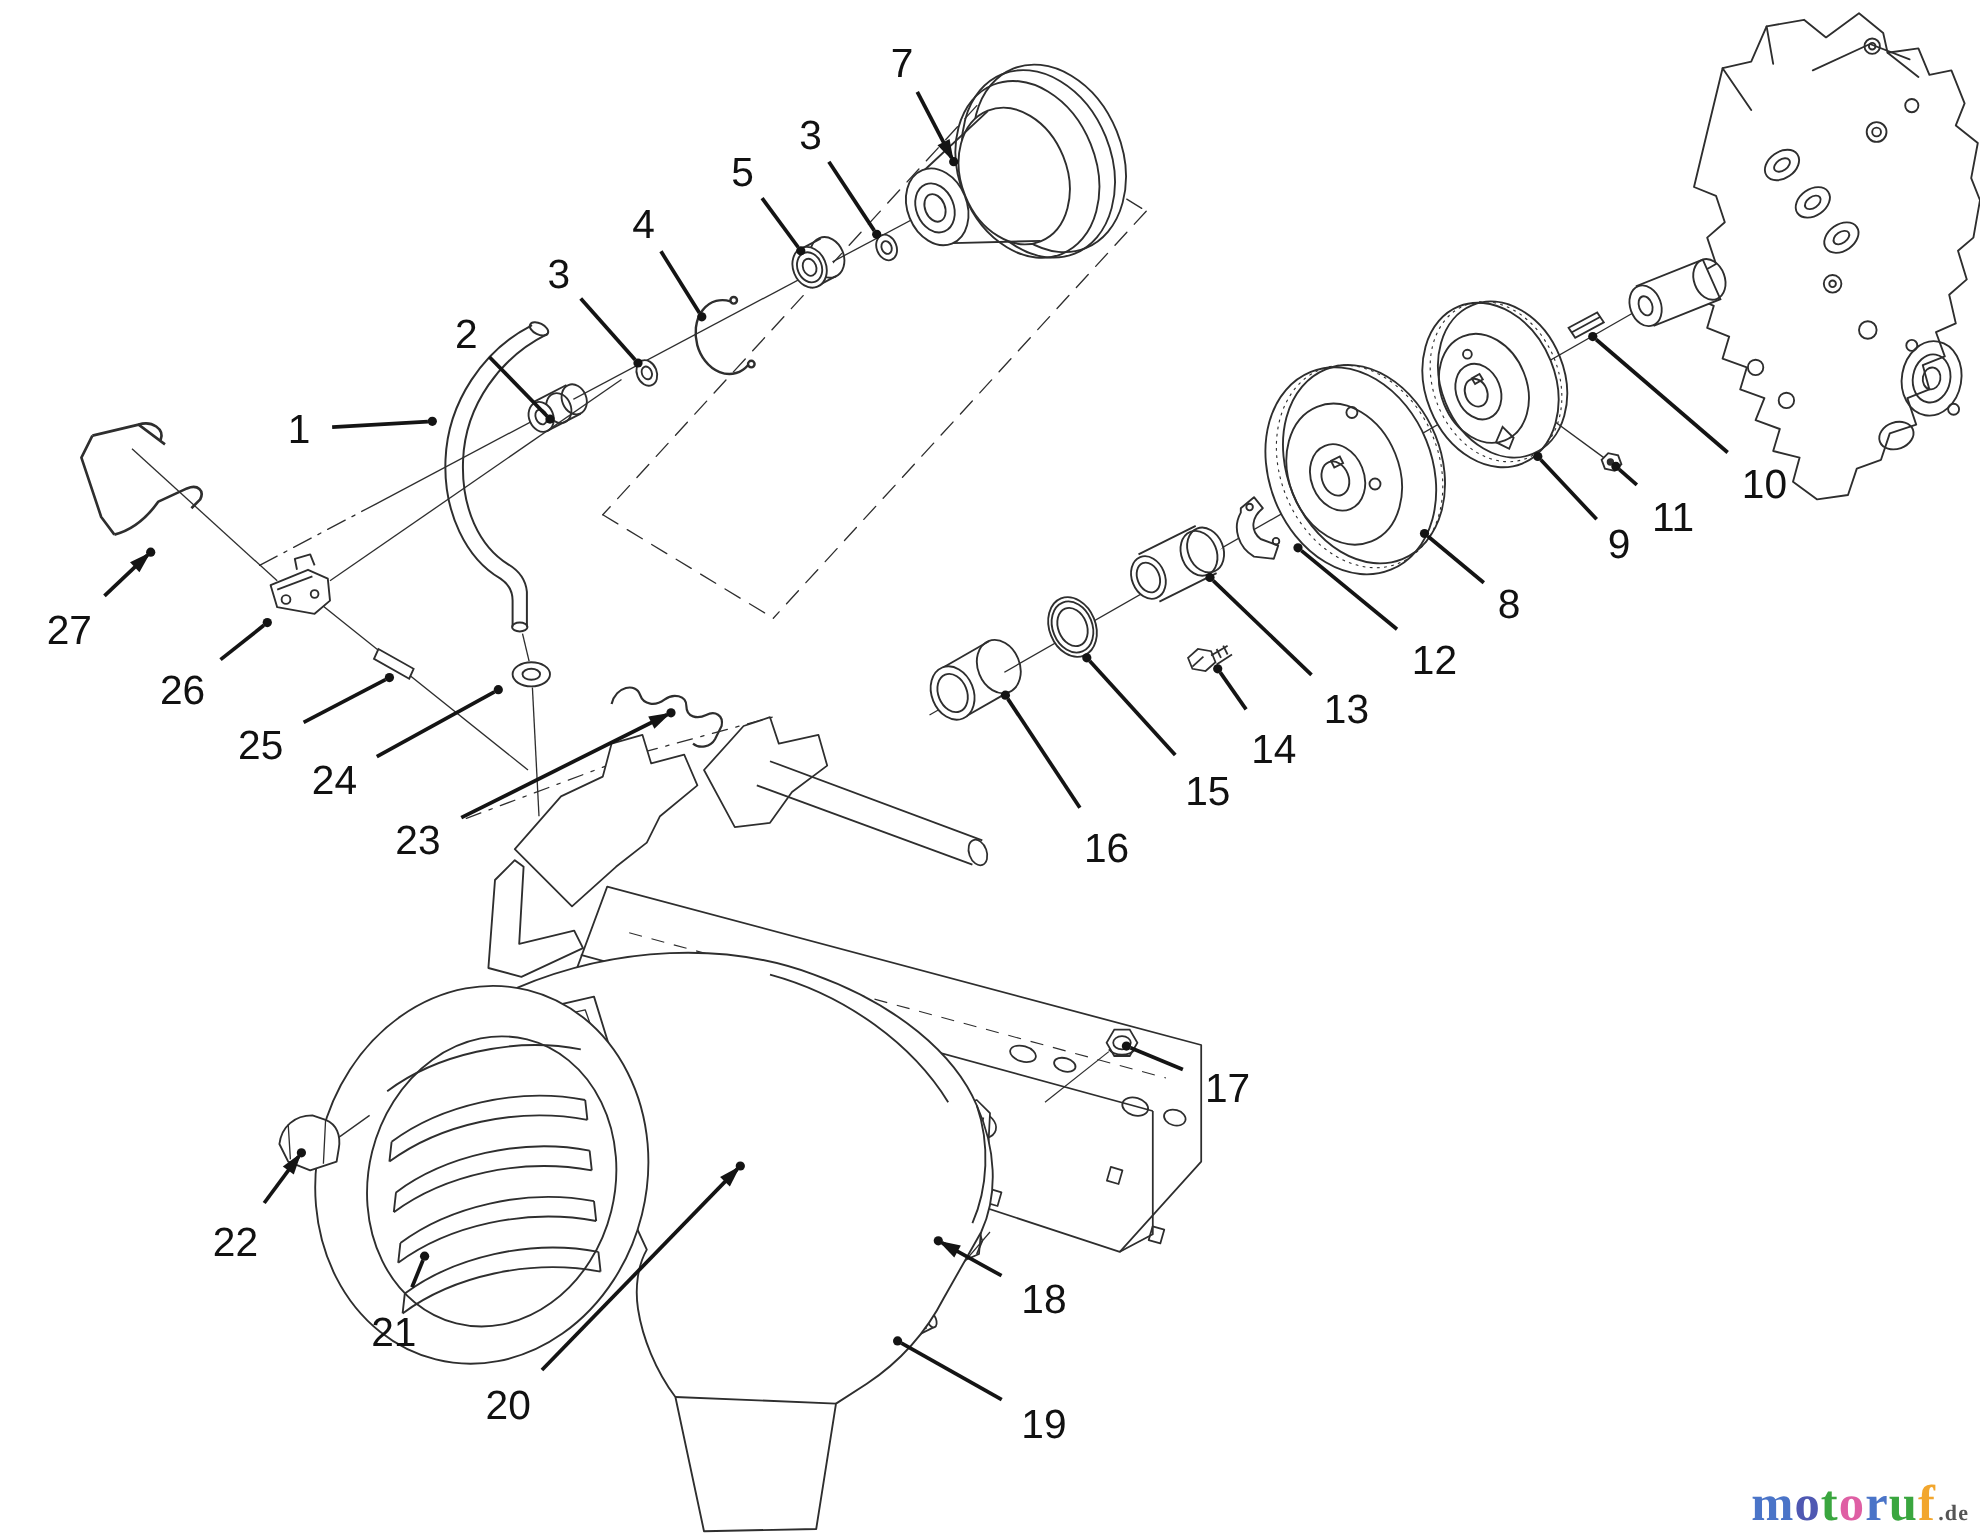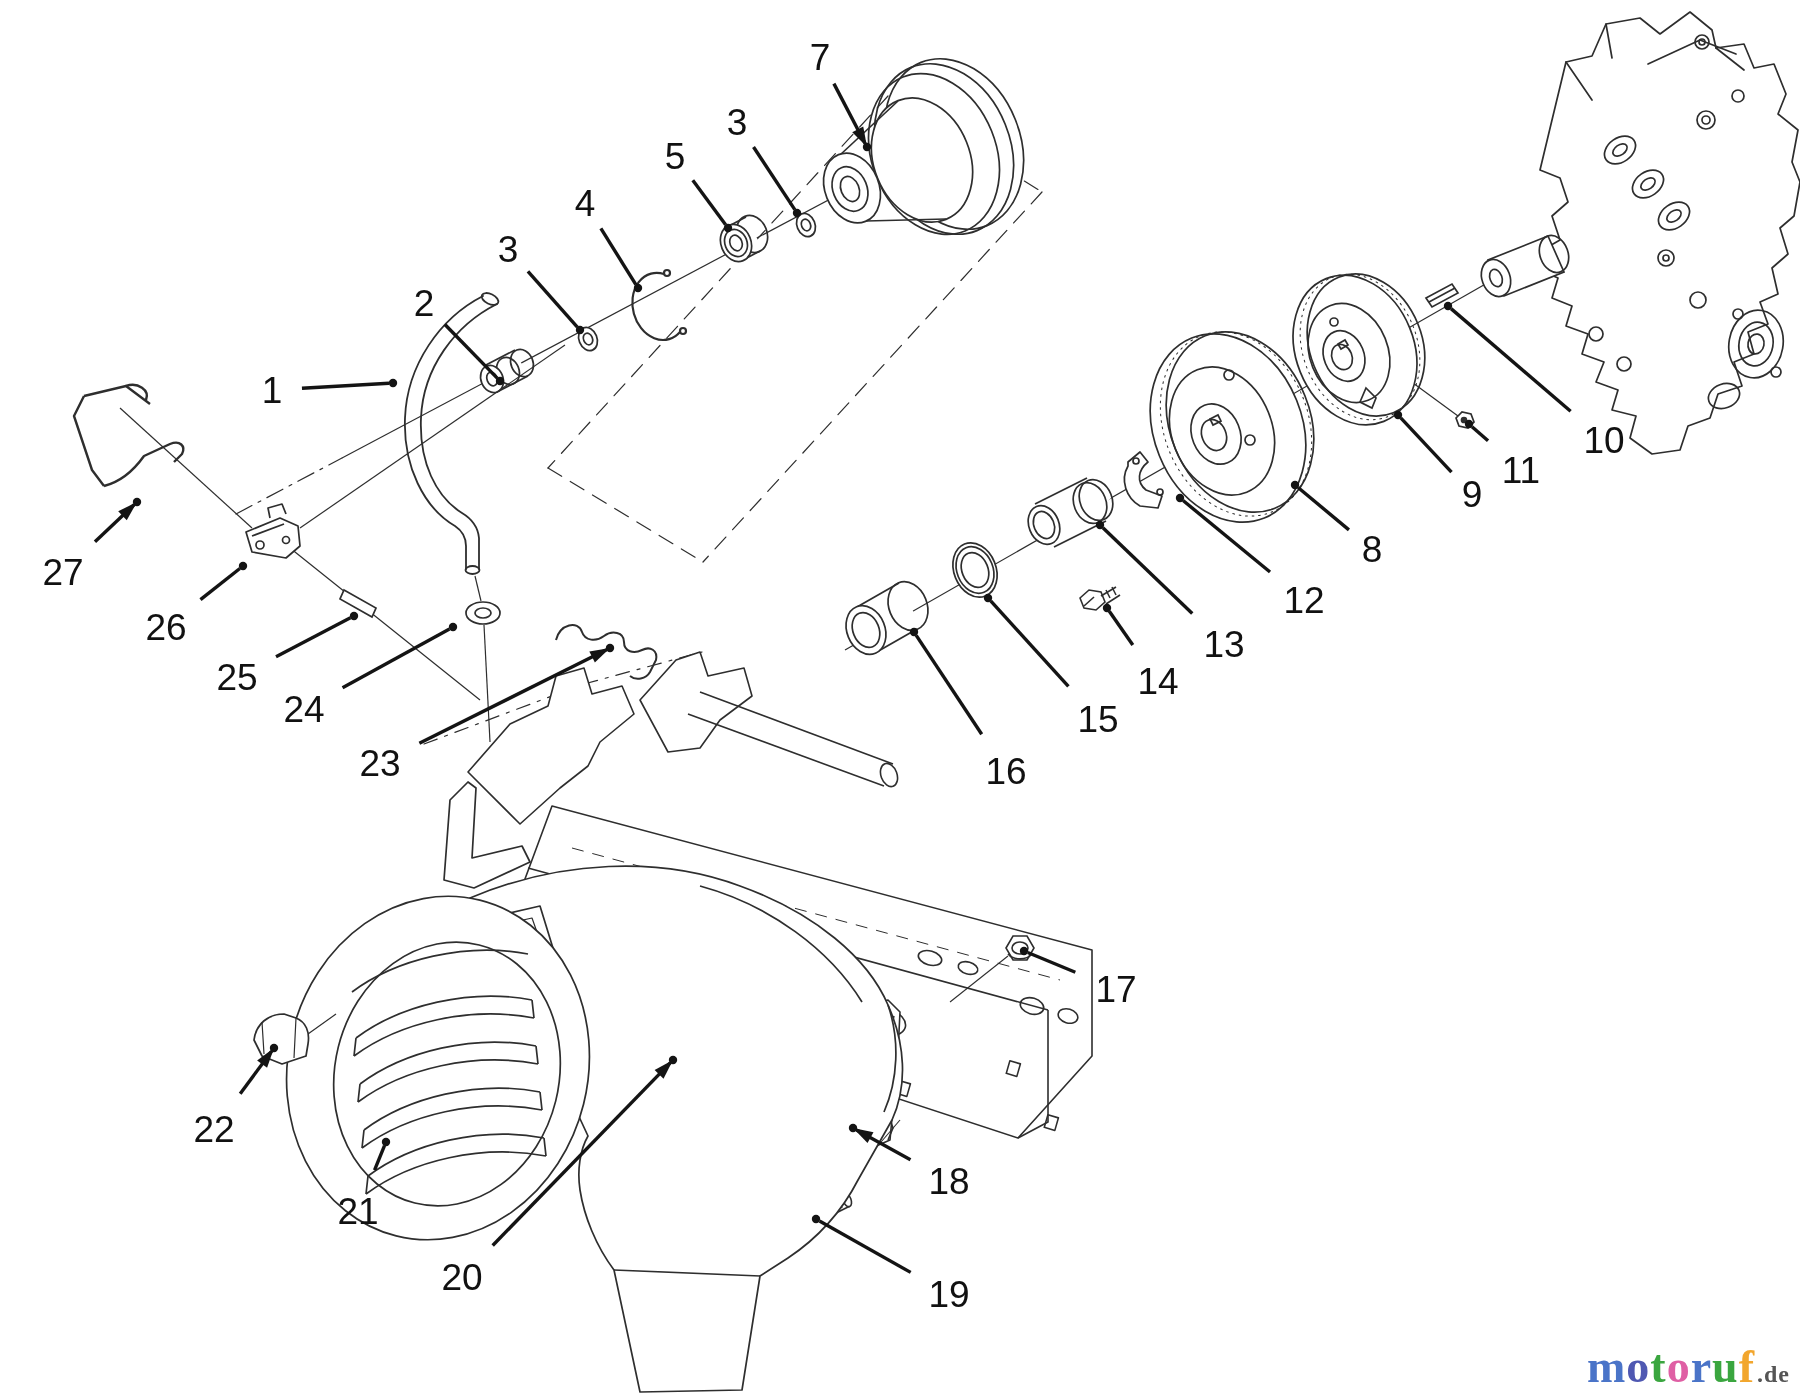--- a/index.html
+++ b/index.html
@@ -2,21 +2,21 @@
 <html><head>
 <meta charset="utf-8">
 <style>
   html,body{margin:0;padding:0;background:#ffffff;}
   .stage{position:relative;width:1800px;height:1398px;background:#fff;overflow:hidden;
          font-family:"Liberation Sans", sans-serif;}
   .stage svg{position:absolute;left:0;top:0;}
   .watermark{position:absolute;right:10px;bottom:8px;
              font-family:"Liberation Serif", serif;font-weight:700;font-size:46px;
              letter-spacing:1px;line-height:1;user-select:none;}
-  .watermark .suffix{font-size:24px;font-weight:700;margin-left:2px;}
+  .watermark .suffix{font-size:20px;font-weight:700;margin-left:2px;}
   text.callout-num{font-family:"Liberation Sans", sans-serif;font-size:37px;fill:#111;}
 </style>
 </head>
 <body>
 
 <div class="stage">
 <svg id="diagram-svg" width="1800" height="1398" viewBox="0 0 1800 1398">
 
   <g stroke="#2e2e2e" fill="none" stroke-width="1.2" stroke-linecap="round">
     <line x1="888" y1="96" x2="548" y2="468" stroke-dasharray="16 10"></line>

